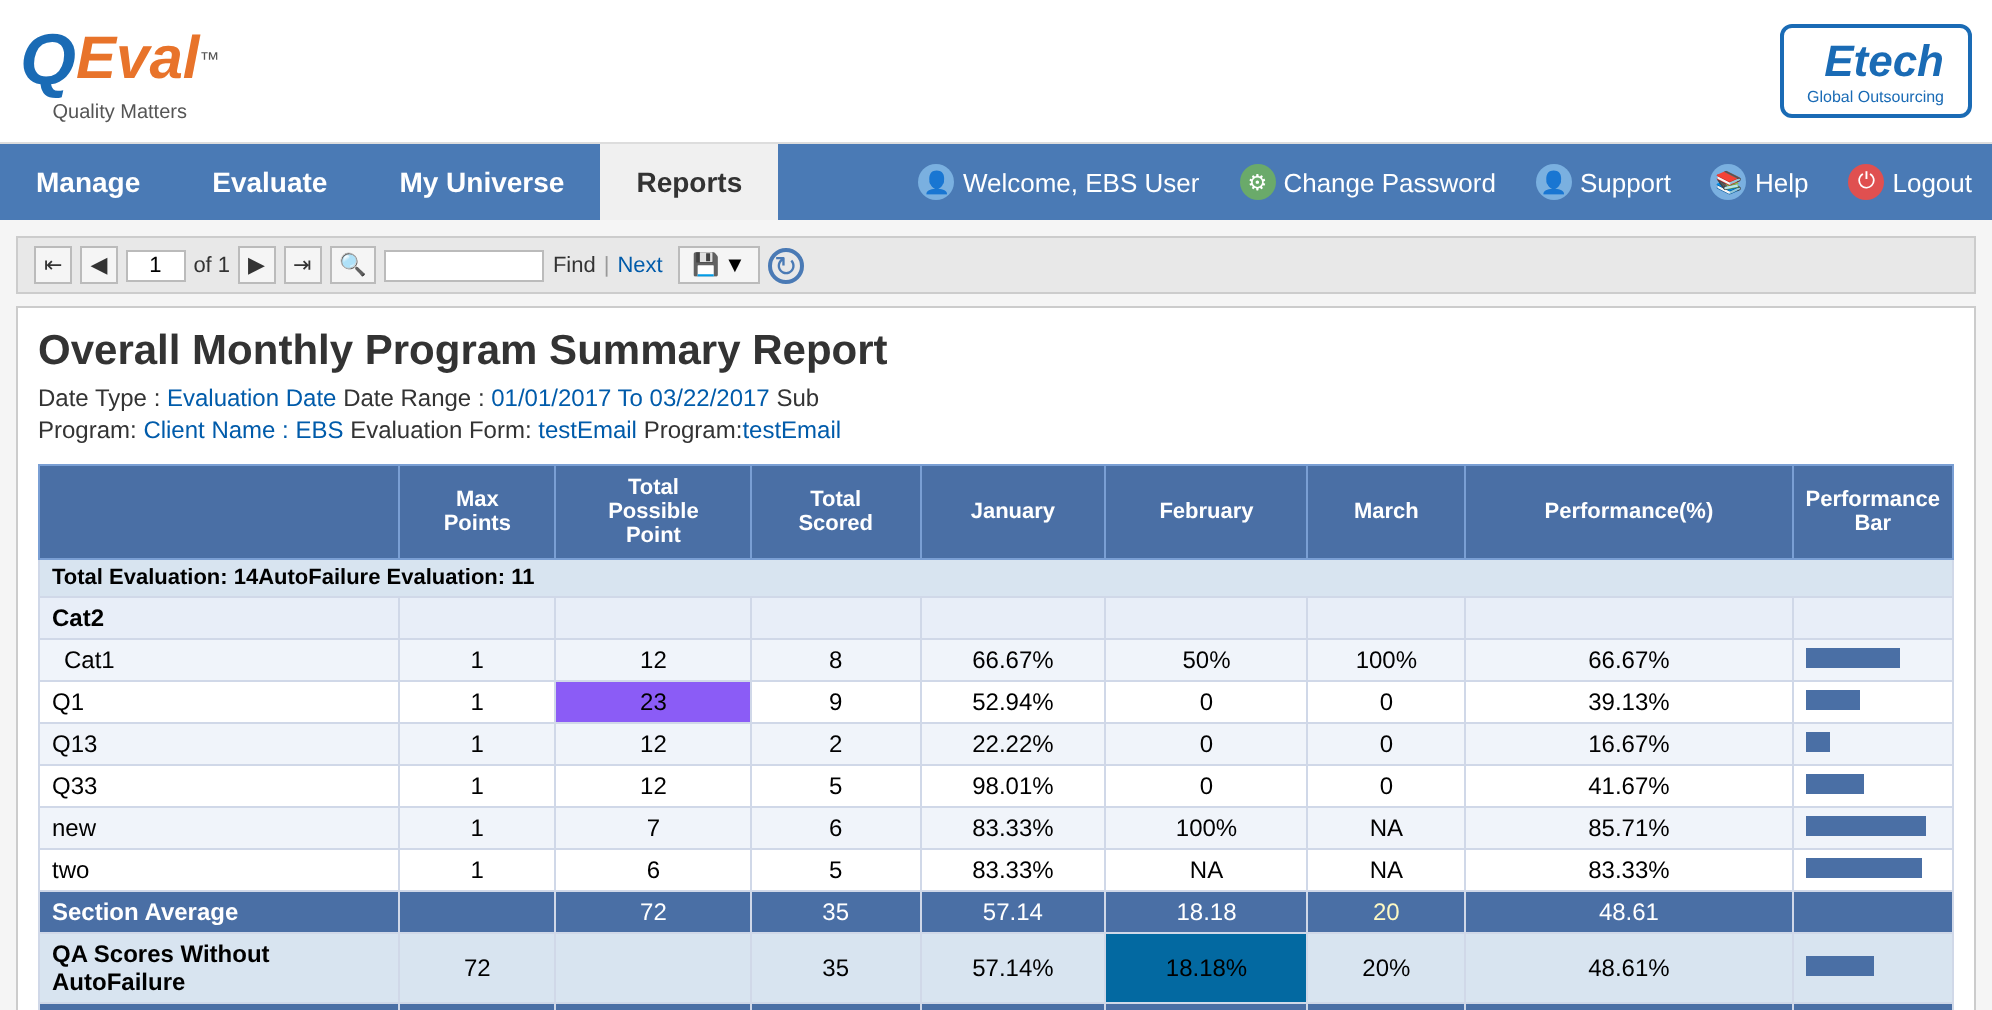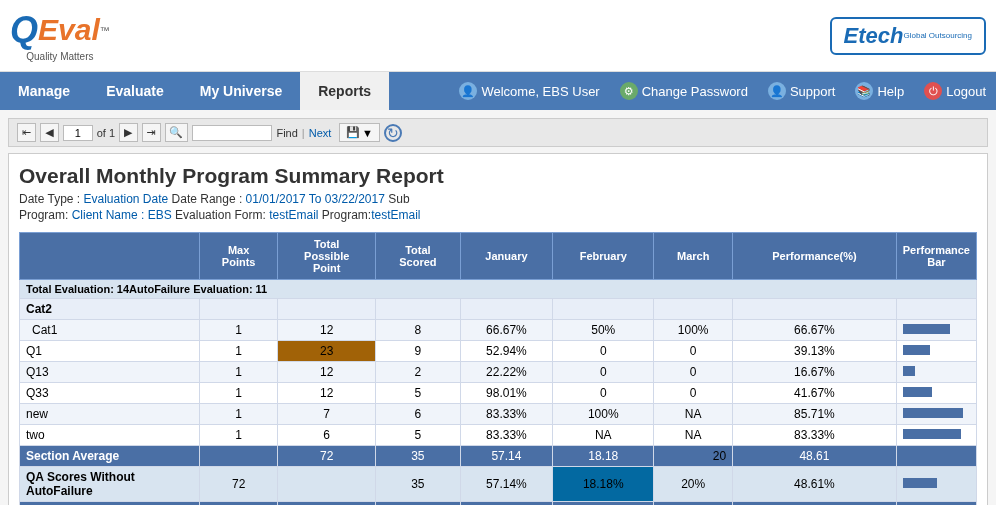--- a/index.html
+++ b/index.html
@@ -57,21 +57,21 @@
 
 <div class="header">
   <div class="logo-area">
     <div class="logo-box">
       <span style="font-size:36px; font-weight:900; color:#1a6bb5; font-style:italic; font-family:Arial;">Q</span>
       <span style="font-size:30px; font-weight:900; color:#e8732a; font-style:italic; font-family:Arial;">Eval</span>
       <span style="font-size:10px; color:#555; vertical-align:super;">™</span>
     </div>
     <div style="font-size:10px; color:#555; text-align:center;">Quality Matters</div>
   </div>
-  <div style="border: 2px solid #1a6bb5; border-radius: 6px; padding: 4px 12px; display:flex; flex-direction:row; align-items:center; justify-content:center;">
+  <div style="border: 2px solid #1a6bb5; border-radius: 6px; padding: 4px 12px; display:flex; flex-direction:column; align-items:flex-end; justify-content:center;">
     <span style="font-size:22px; font-weight:900; color:#1a6bb5; font-style:italic;">Etech</span>
     <span style="font-size:8px; color:#1a6bb5;">Global Outsourcing</span>
   </div>
 </div>
 
 <div class="nav">
   <div class="nav-item">
       <span>Manage</span>
     </div>
   <div class="nav-item">
@@ -179,21 +179,21 @@
     <td style="background:#f0f4fa; ">8</td>
     <td style="background:#f0f4fa; ">66.67%</td>
     <td style="background:#f0f4fa; ">50%</td>
     <td style="background:#f0f4fa; ">100%</td>
     <td style="background:#f0f4fa; ">66.67%</td>
     <td style="background:#f0f4fa;  text-align:left;" class="perf-bar-cell"><div style="height:10px; width:47px; background:#4a6fa5; display:inline-block;"></div></td>
   </tr>
           <tr>
     <td style="background:#fff;  text-align:left;">Q1</td>
     <td style="background:#fff; ">1</td>
-    <td style="background:#a16207; ">23</td>
+    <td style="background:#8b5cf6; ">23</td>
     <td style="background:#fff; ">9</td>
     <td style="background:#fff; ">52.94%</td>
     <td style="background:#fff; ">0</td>
     <td style="background:#fff; ">0</td>
     <td style="background:#fff; ">39.13%</td>
     <td style="background:#fff;  text-align:left;" class="perf-bar-cell"><div style="height:10px; width:27px; background:#4a6fa5; display:inline-block;"></div></td>
   </tr>
           <tr>
     <td style="background:#f0f4fa;  text-align:left;">Q13</td>
     <td style="background:#f0f4fa; ">1</td>
@@ -238,21 +238,21 @@
     <td style="background:#fff; ">83.33%</td>
     <td style="background:#fff;  text-align:left;" class="perf-bar-cell"><div style="height:10px; width:58px; background:#4a6fa5; display:inline-block;"></div></td>
   </tr>
           <tr>
     <td style="background:#4a6fa5; color:#fff; text-align:left; font-weight:bold;">Section Average</td>
     <td style="background:#4a6fa5; color:#fff;"></td>
     <td style="background:#4a6fa5; color:#fff;">72</td>
     <td style="background:#4a6fa5; color:#fff;">35</td>
     <td style="background:#4a6fa5; color:#fff;">57.14</td>
     <td style="background:#4a6fa5; color:#fff;">18.18</td>
-    <td style="background:#4a6fa5; color:#000000;text-align:right;">20</td>
+    <td style="background:#4a6fa5; color:#fef9c3;">20</td>
     <td style="background:#4a6fa5; color:#fff;">48.61</td>
     <td style="background:#4a6fa5; color:#fff; text-align:left;" class="perf-bar-cell"></td>
   </tr>
           <tr>
     <td style="background:#d8e4f0;  text-align:left; font-weight:bold;">QA Scores Without AutoFailure</td>
     <td style="background:#d8e4f0; ">72</td>
     <td style="background:#d8e4f0; "></td>
     <td style="background:#d8e4f0; ">35</td>
     <td style="background:#d8e4f0; ">57.14%</td>
     <td style="background:#0369a1; ">18.18%</td>

